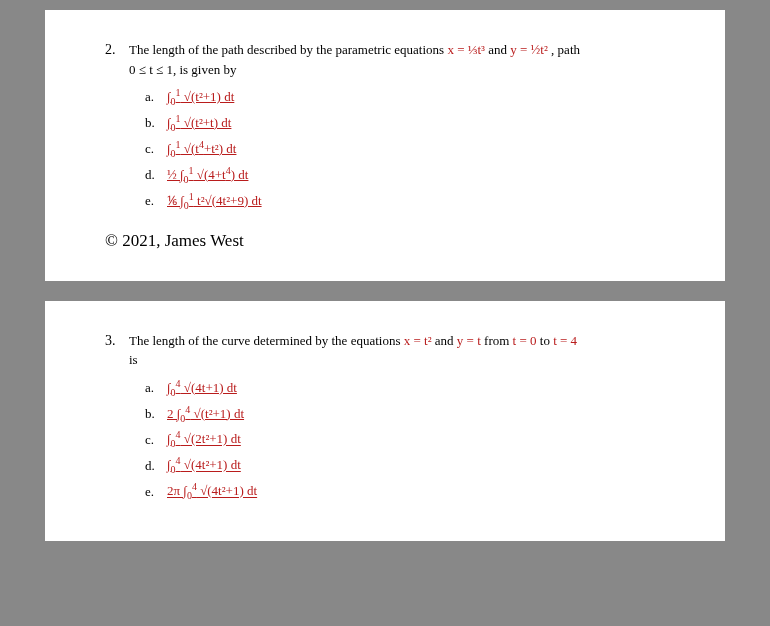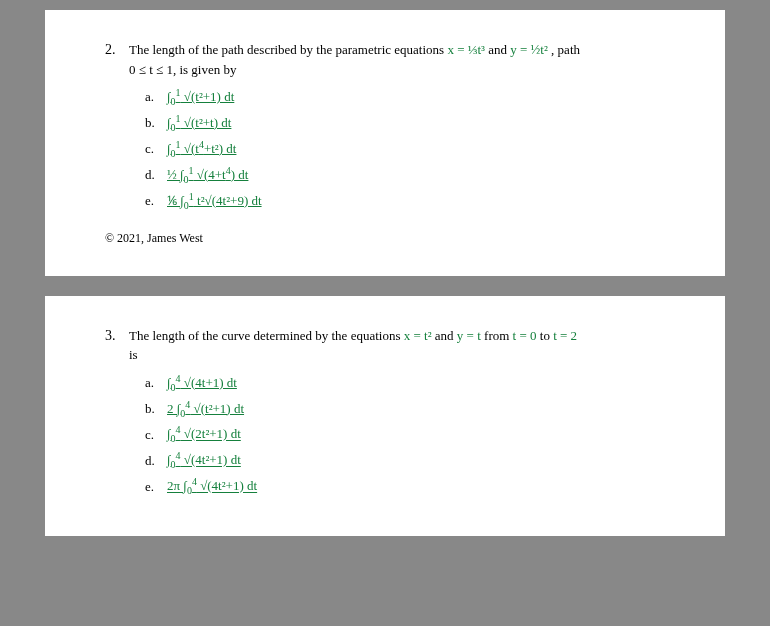--- a/index.html
+++ b/index.html
@@ -55,29 +55,29 @@
     .choice-label {
       min-width: 22px;
       font-size: 13px;
     }
     .choice-formula {
       font-size: 13px;
       color: #228B22;
       text-decoration: underline;
     }
     .copyright {
-      font-size: 12px;
+      font-size: 17px;
       margin-top: 20px;
       color: #000;
     }
     sup, sub {
       font-size: 10px;
     }
     .math-green {
-      color: #15803d;
+      color: #b91c1c;
     }
   </style>
 </head>
 <body>
 
 <div style="background:#888; min-height:626px; padding: 10px 45px;">
 
   <div class="page-section section-top">
     <div class="question">
       <div class="question-header">
@@ -134,21 +134,21 @@
       <div class="question-header">
         <span class="question-number">3.</span>
         <span class="question-text">
           The length of the curve determined by the equations
           <span class="math-green">x = t²</span>
           and
           <span class="math-green">y = t</span>
           from
           <span class="math-green">t = 0</span>
           to
-          <span class="math-green">t = 2</span><br>
+          <span class="math-green">t = 4</span><br>
           is
         </span>
       </div>
       <div class="choices">
         <div class="choice">
           <span class="choice-label">a.</span>
           <span class="choice-formula math-green">
             ∫<sub>0</sub><sup>4</sup> √(4t+1) dt
           </span>
         </div>

